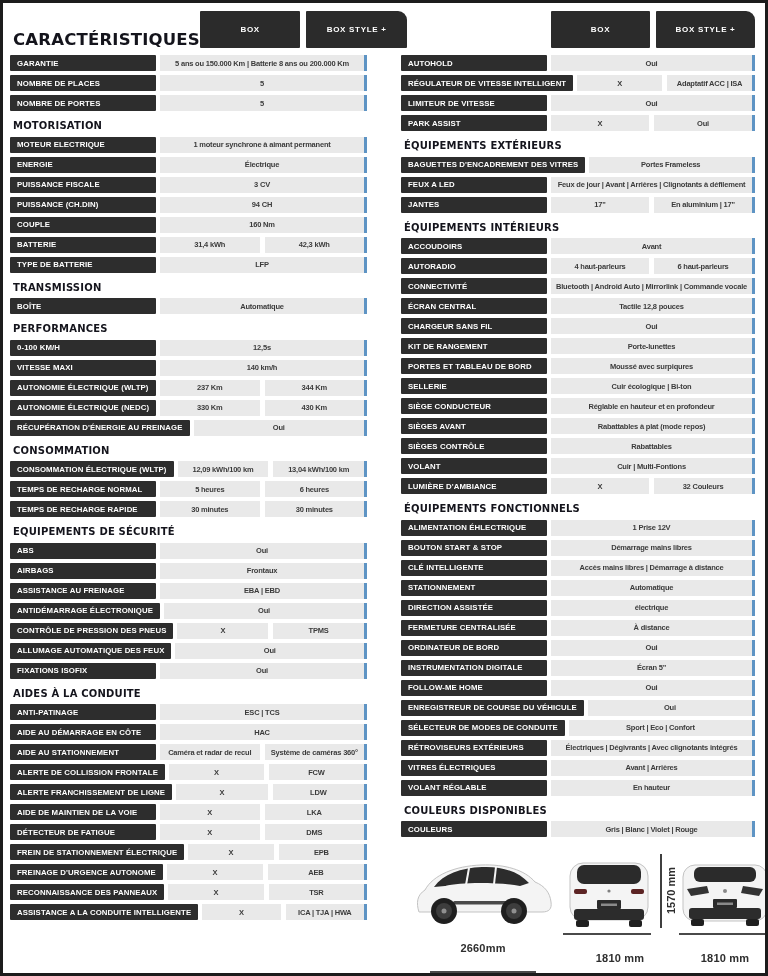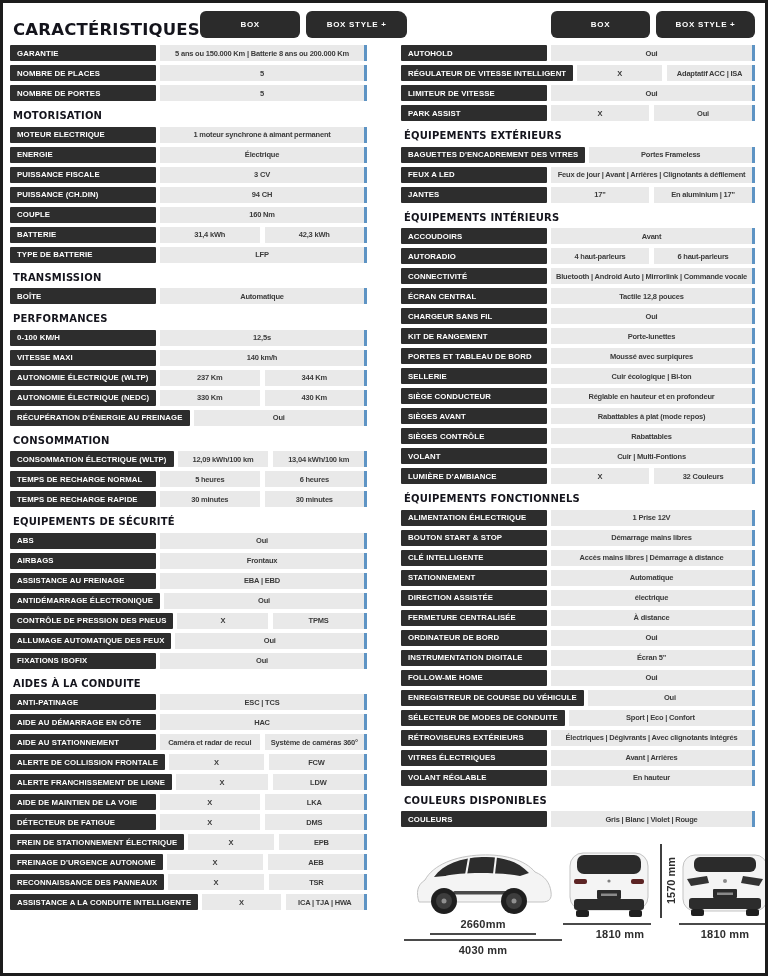--- a/index.html
+++ b/index.html
@@ -9,36 +9,36 @@
   .col{display:flex;flex-direction:column;min-width:0;}
   .col-left{flex:0 0 357px;}
   .col-right{flex:1;}
   
   .sec-head{display:flex;align-items:flex-end;margin:0 0 7px 0;}
   .sec-head .sec-title{flex:1;margin:0 0 0 3px;}
   .sec-title{font-family:"DejaVu Sans",sans-serif;font-size:10px;line-height:1.05;font-weight:800;
              color:#14141c;letter-spacing:.2px;margin:6px 0 5px 3px;white-space:nowrap;}
   .sec-title.first{font-size:16.5px;}
   .tabs{flex:0 0 auto;width:calc(100% - 150px);display:flex;gap:6px;}
-  .tab{flex:1;height:27px;background:#2b2b2b;color:#fff;font-size:8px;font-weight:bold;
-       letter-spacing:.7px;display:flex;align-items:center;justify-content:center;border-radius:6px;}
+  .tab{flex:1;height:37px;background:#2b2b2b;color:#fff;font-size:8px;font-weight:bold;
+       letter-spacing:.7px;display:flex;align-items:center;justify-content:center;border-radius:1px;}
   .tab.last{border-top-right-radius:9px;}
   
   .row{display:flex;height:16px;margin-bottom:4px;flex:0 0 auto;}
   .lab{flex:0 0 auto;min-width:132px;background:#2d2d2d;color:#fff;font-size:7.8px;font-weight:bold;
        letter-spacing:.1px;display:flex;align-items:center;padding:0 7px;white-space:nowrap;border-radius:1px;}
   .vals{flex:1;display:flex;gap:5px;margin-left:4px;border-right:3px solid #5e94c4;min-width:0;}
   .cell{flex:1;background:#e9e9e9;display:flex;align-items:center;justify-content:center;
         font-size:7.5px;font-weight:bold;color:#3b3b3b;letter-spacing:-.2px;white-space:nowrap;
         overflow:hidden;min-width:0;}
   
   .car-area{margin-top:10px;display:flex;justify-content:space-between;align-items:flex-start;padding:0 2px;}
   .fig{display:flex;flex-direction:column;align-items:center;}
   .fig-main{display:flex;align-items:stretch;gap:5px;}
-  .dim-text{font-size:11px;font-weight:bold;color:#2e2e2e;letter-spacing:.2px;margin:1px 0;}
+  .dim-text{font-size:11px;font-weight:bold;color:#2e2e2e;letter-spacing:.2px;margin:15px 0;}
   .dim-line{height:2px;background:#4a4a4a;margin:2px auto;}
   .vdim{display:flex;align-items:center;gap:3px;}
   .vline{width:2px;background:#3f3f3f;height:74px;}
   .vtext{writing-mode:vertical-rl;transform:rotate(180deg);font-size:11px;font-weight:bold;color:#2e2e2e;}
 </style>
 </head>
 <body>
 
 <div class="page">
   <div class="col col-left" id="col-left">

